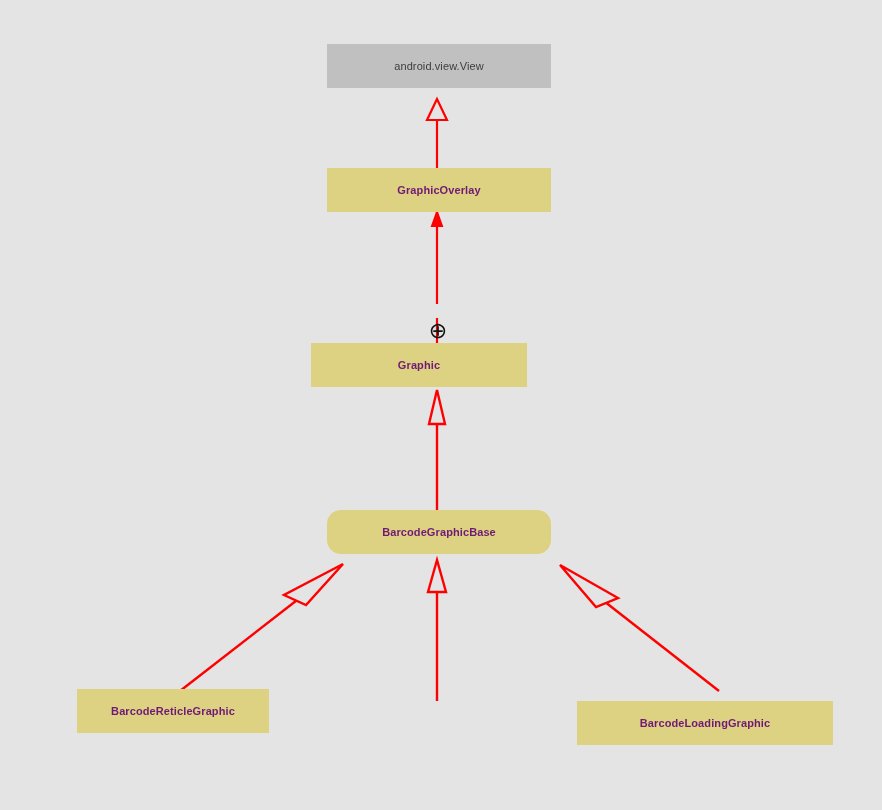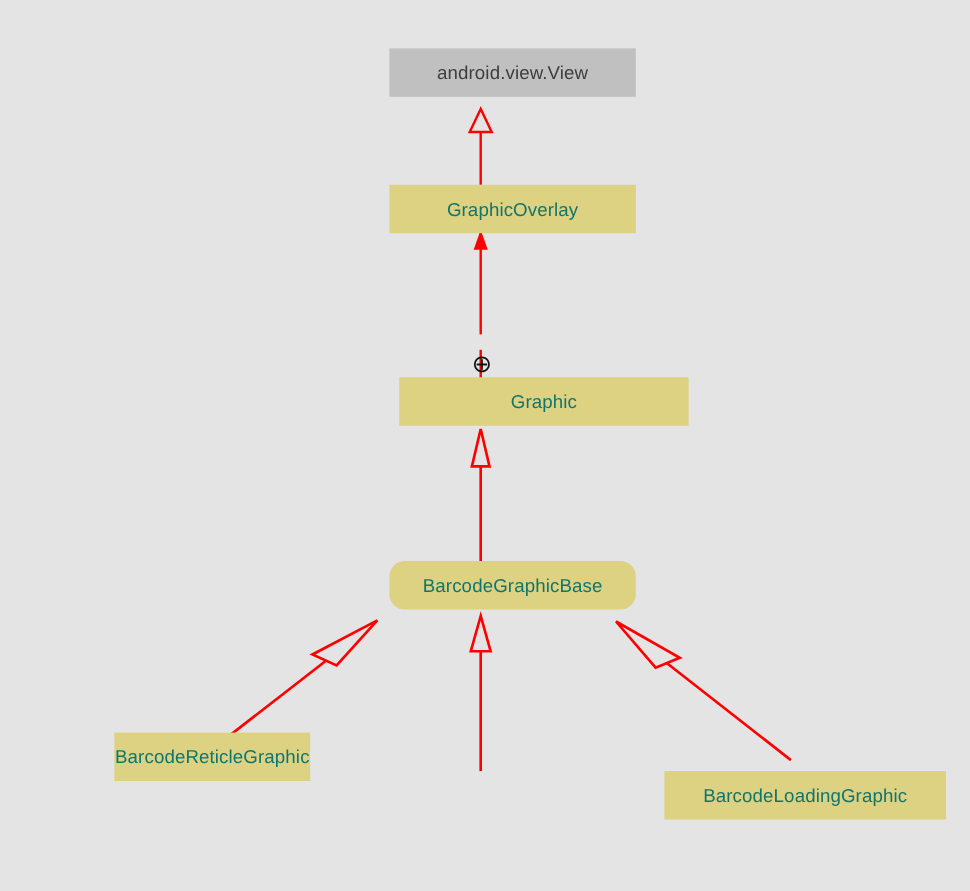--- a/index.html
+++ b/index.html
@@ -27,35 +27,35 @@
     width: 882px;
     height: 810px;
     pointer-events: none;
   }
   .class-box {
     position: absolute;
     display: flex;
     align-items: center;
     justify-content: center;
     box-sizing: border-box;
-    font-size: 17px;
+    font-size: 11px;
     line-height: 1;
     color: #1a1a1a;
     letter-spacing: 0.1px;
     white-space: nowrap;
     text-align: center;
-    margin-left: 27px;
   }
   .class-box.external {
     background: #c0c0c0;
     color: #3d3d3d;
   }
   .class-box.project {
     background: #ddd182;
-    color: #0f766e;
+    color: #701a75;
+    font-weight: bold;
   }
   .box-label {
     display: block;
     pointer-events: none;
   }
   .nested-marker {
     position: absolute;
     width: 22px;
     height: 22px;
     color: #111111;
@@ -107,29 +107,29 @@
   <div class="nested-marker" style="left:427px; top:320px;">⊕</div>
 
   <div class="class-box external" style="left:327px; top:44px; width:224px; height:44px;">
     <span class="box-label">android.view.View</span>
   </div>
 
   <div class="class-box project" style="left:327px; top:168px; width:224px; height:44px;">
     <span class="box-label">GraphicOverlay</span>
   </div>
 
-  <div class="class-box project" style="left:336px; top:343px; width:263px; height:44px;">
+  <div class="class-box project" style="left:311px; top:343px; width:216px; height:44px;">
     <span class="box-label">Graphic</span>
   </div>
 
   <div class="class-box project" style="left:327px; top:510px; width:224px; height:44px;border-radius:14px;">
     <span class="box-label">BarcodeGraphicBase</span>
   </div>
 
-  <div class="class-box project" style="left:77px; top:666px; width:178px; height:44px;">
+  <div class="class-box project" style="left:77px; top:689px; width:192px; height:44px;">
     <span class="box-label">BarcodeReticleGraphic</span>
   </div>
 
 
   <div class="class-box project" style="left:577px; top:701px; width:256px; height:44px;">
     <span class="box-label">BarcodeLoadingGraphic</span>
   </div>
 
 </div>
 

